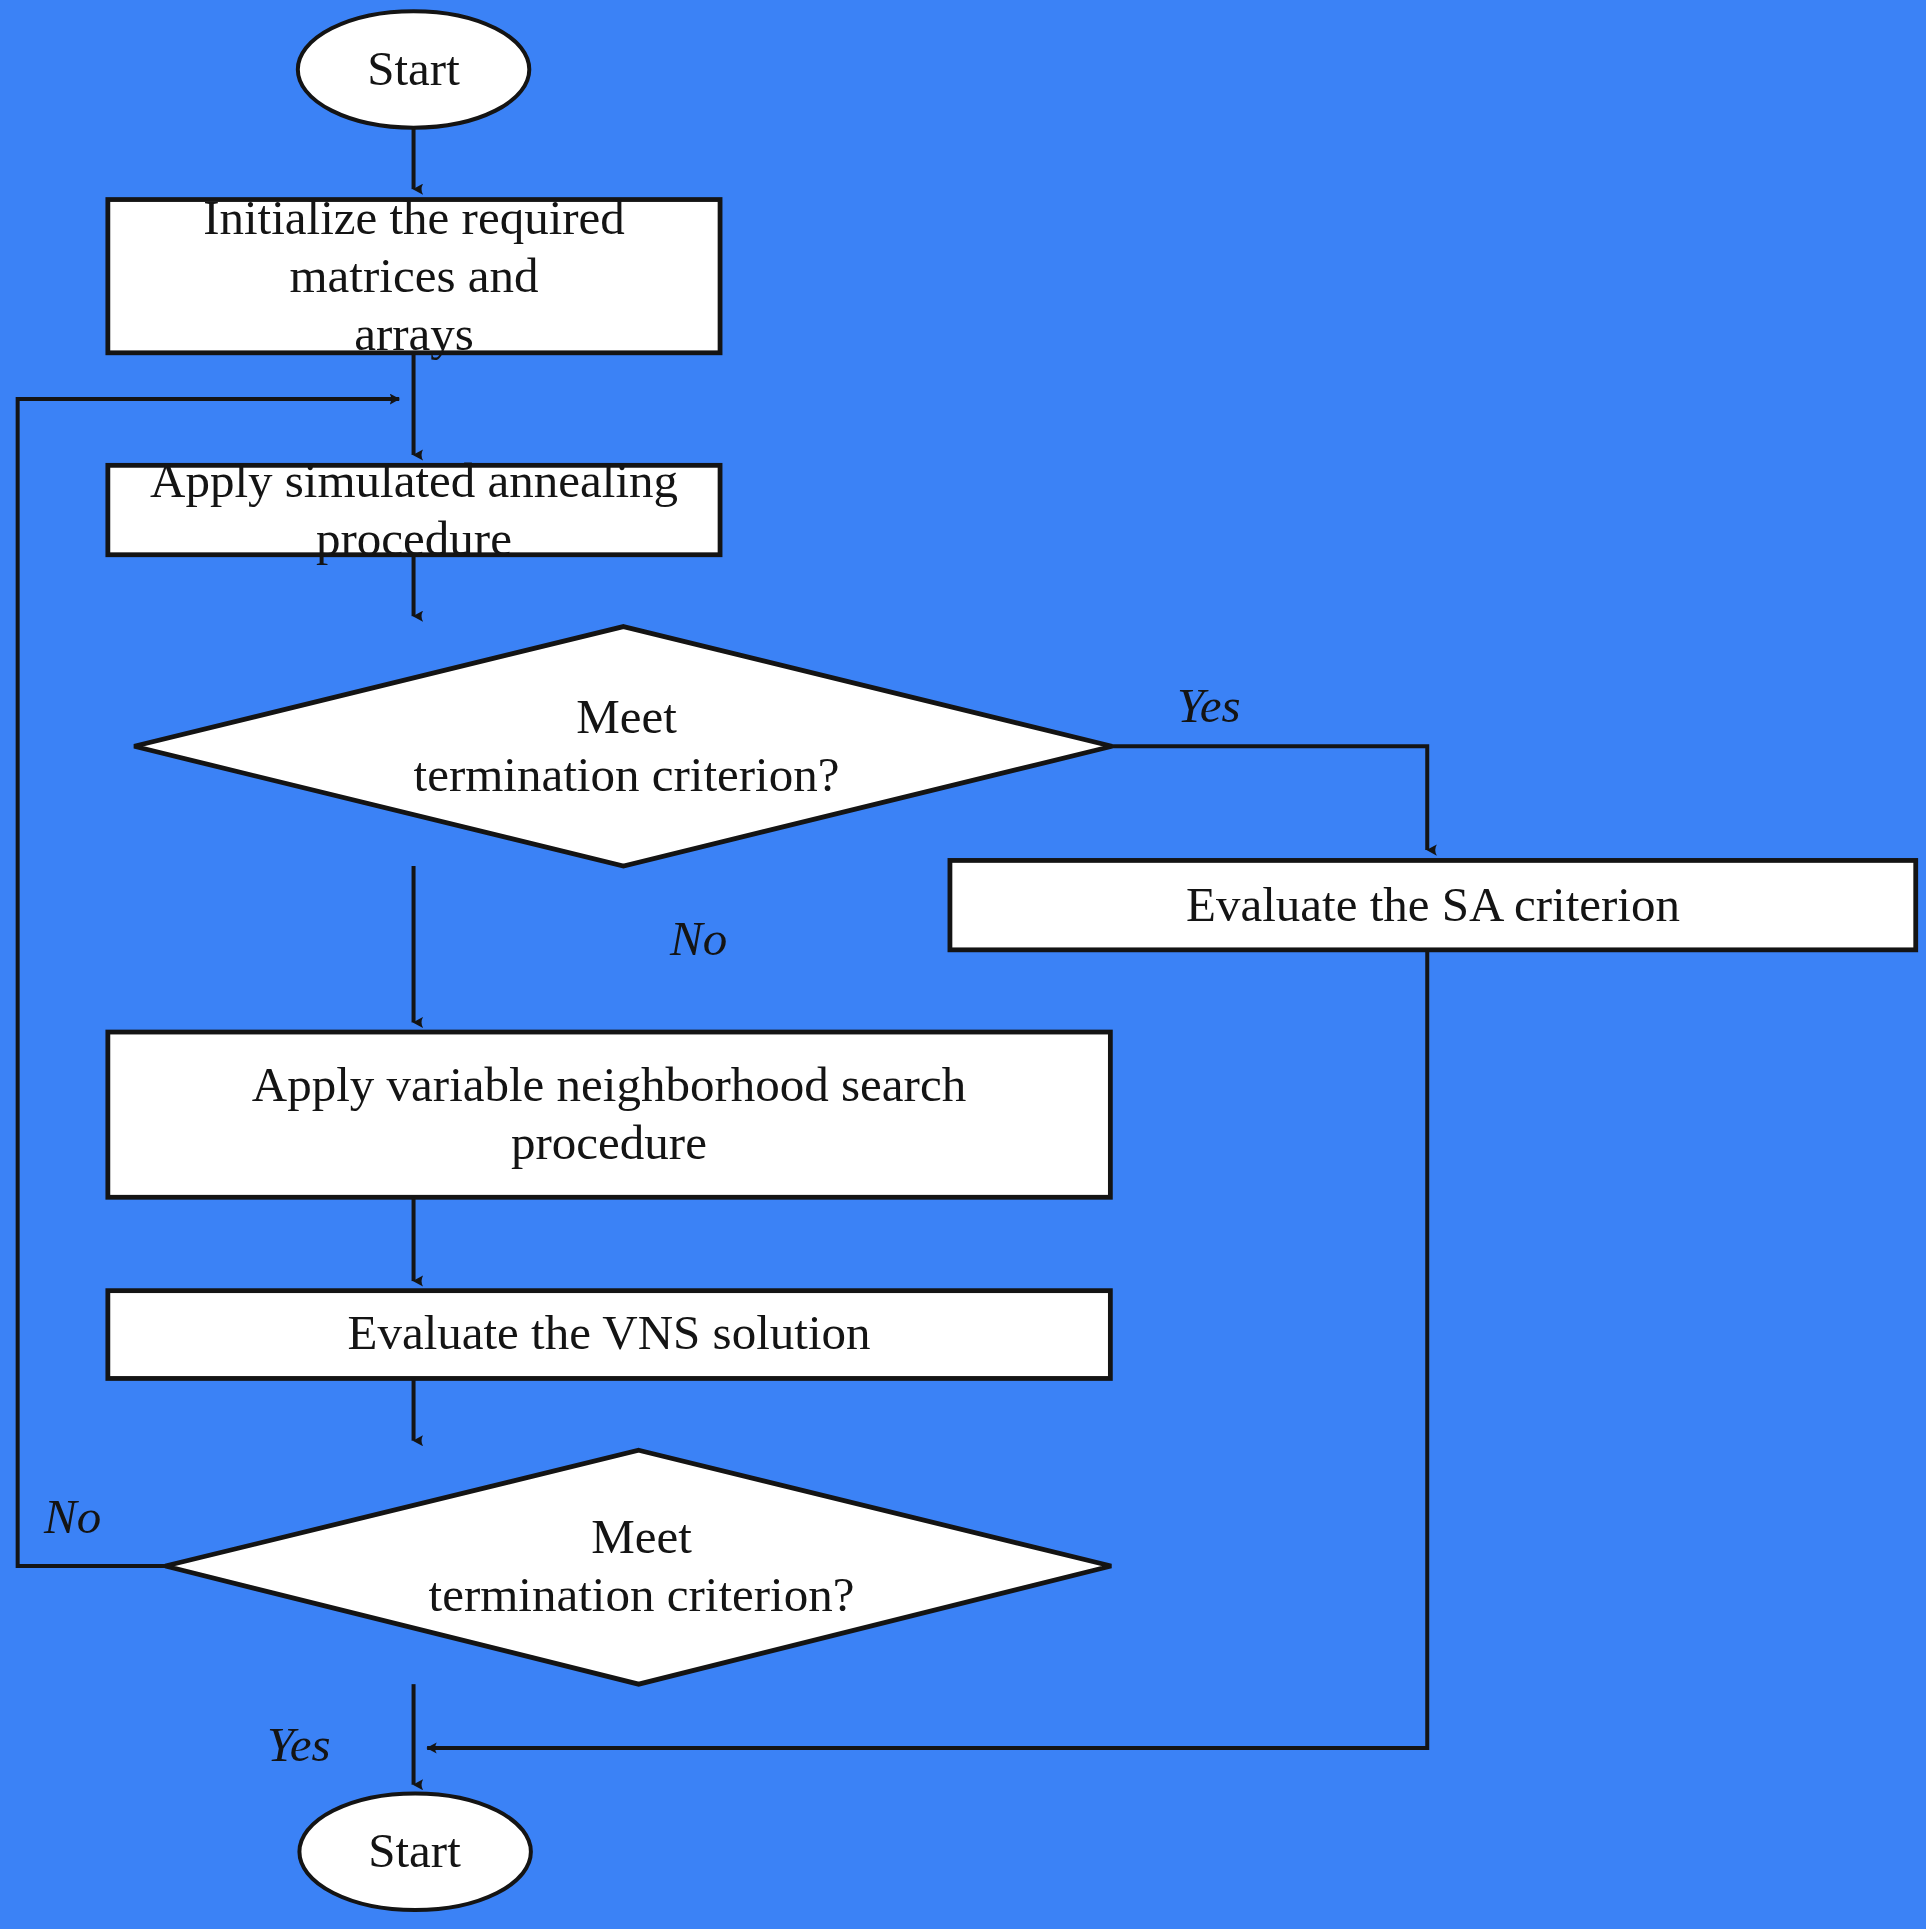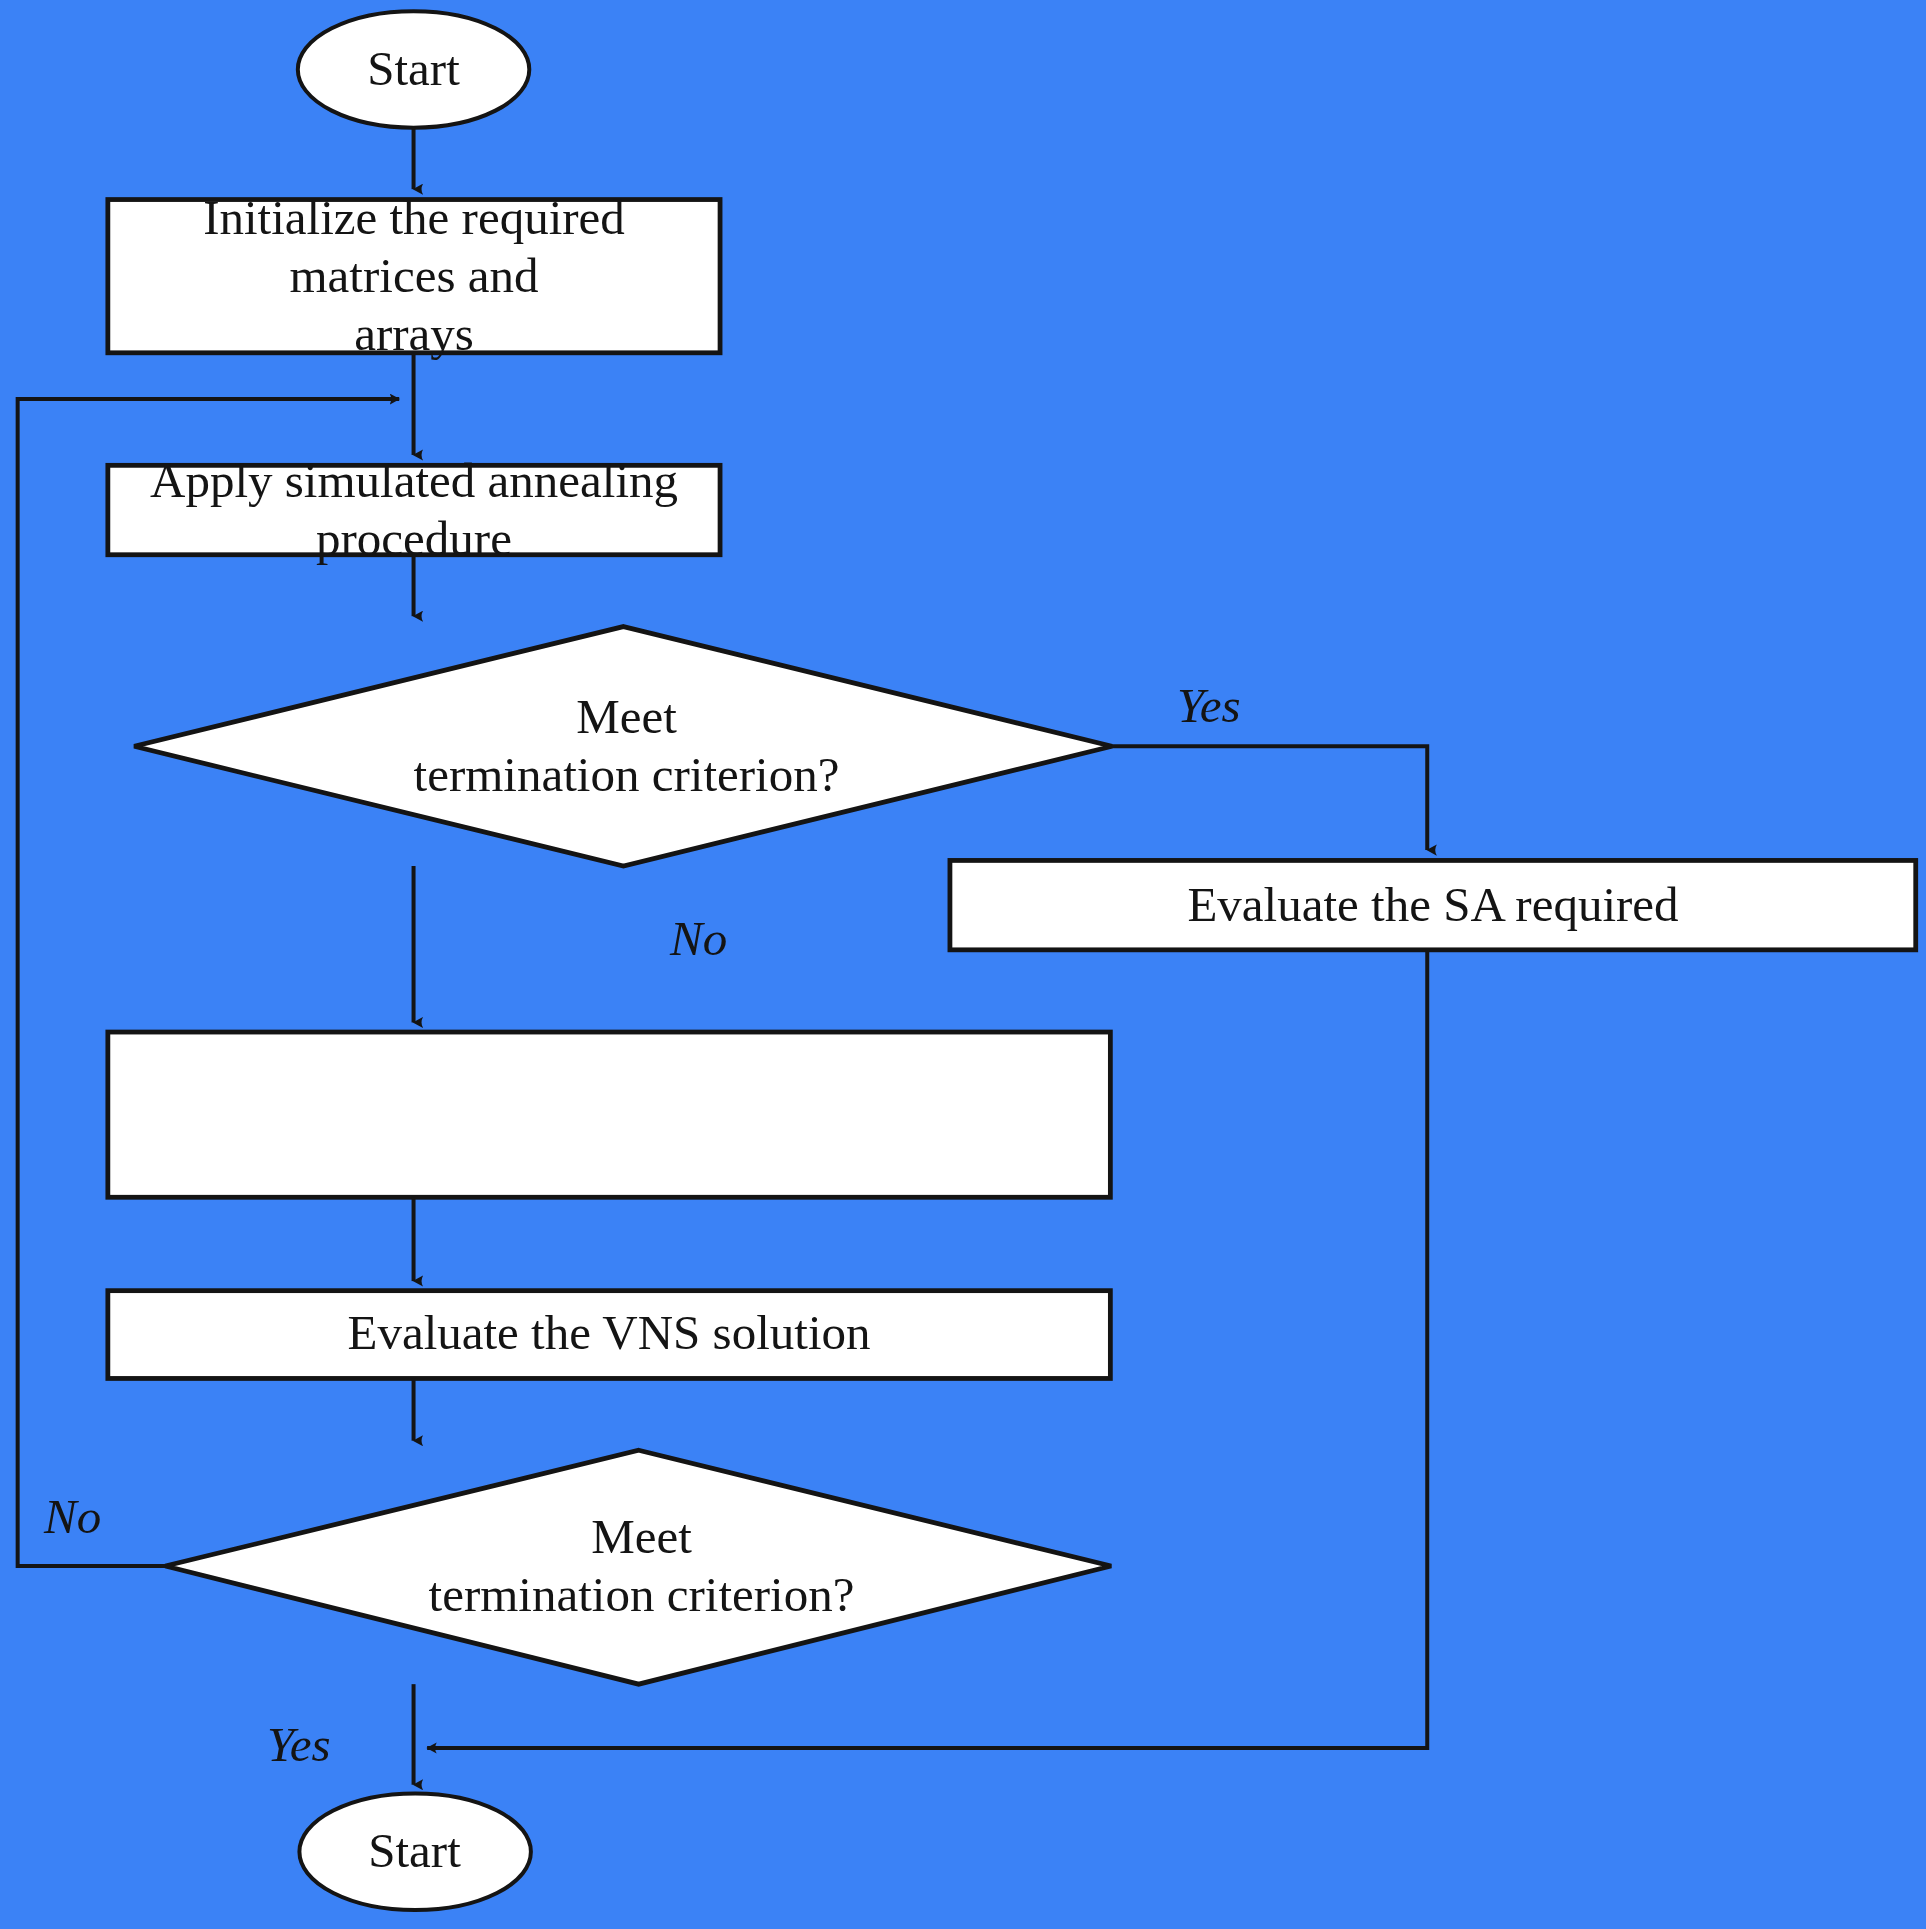--- a/index.html
+++ b/index.html
@@ -107,22 +107,24 @@
   <div class="node-label terminal-label" style="left:298px; top:38px; width:231px; height:62px;">Start</div>
 
   <div class="node-label process-label" style="left:124px; top:209px; width:580px; height:134px;">Initialize the required matrices and
 arrays</div>
 
   <div class="node-label process-label" style="left:124px; top:471px; width:580px; height:78px;">Apply simulated annealing procedure</div>
 
   <div class="node-label decision-label" style="left:343px; top:674px; width:567px; height:144px;">Meet
 termination criterion?</div>
 
-  <div class="node-label process-label" style="left:958px; top:866px; width:950px; height:78px;">Evaluate the SA required</div>
+  <div class="node-label process-label" style="left:958px; top:866px; width:950px; height:78px;">Evaluate the SA criterion</div>
 
+  <div class="node-label process-label" style="left:124px; top:1041px; width:970px; height:146px;">Apply variable neighborhood search
+procedure</div>
 
   <div class="node-label process-label" style="left:124px; top:1294px; width:970px; height:78px;">Evaluate the VNS solution</div>
 
   <div class="node-label decision-label" style="left:358px; top:1494px; width:567px; height:144px;">Meet
 termination criterion?</div>
 
   <div class="node-label terminal-label" style="left:299px; top:1820px; width:231px; height:62px;">Start</div>
 
   <div class="edge-label" style="left:1177px; top:677px;">Yes</div>
 

